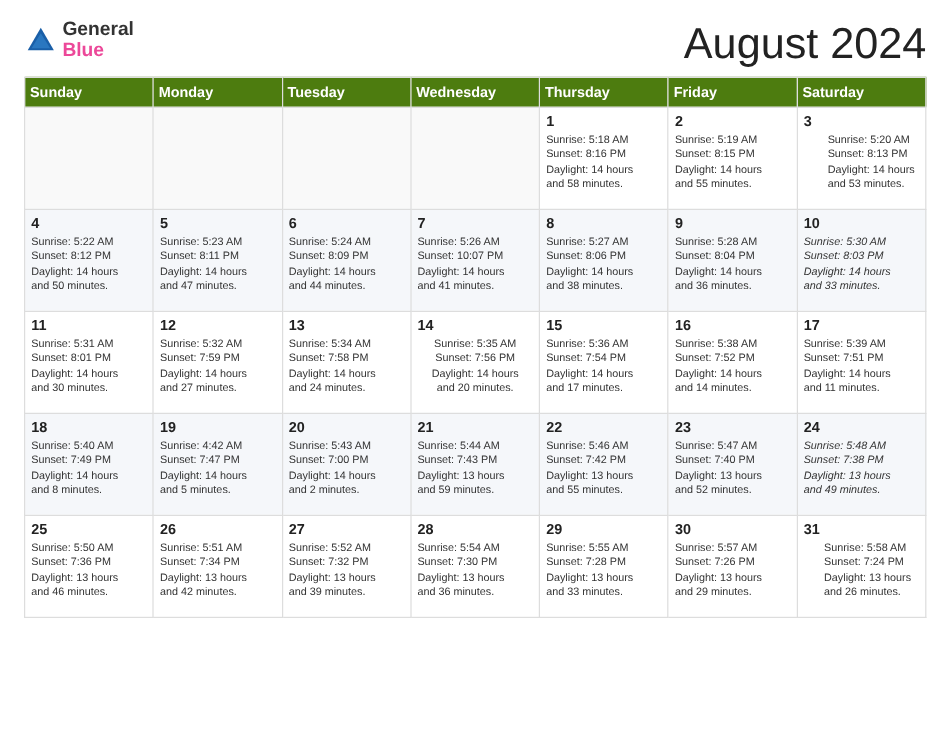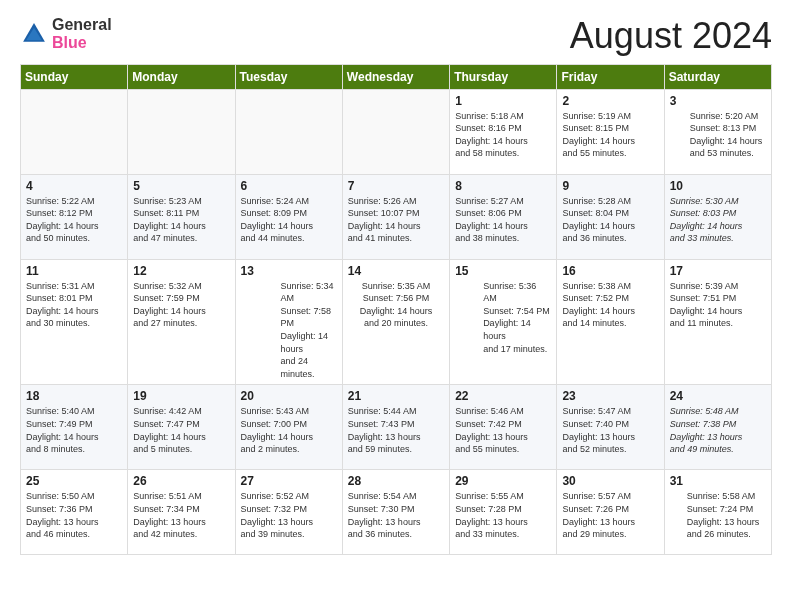--- a/index.html
+++ b/index.html
@@ -221,35 +221,35 @@
           </td>
           <td>
             <span class="day-number">12</span>
             <div class="cell-content" style="white-space: pre-line;">Sunrise: 5:32 AM
 Sunset: 7:59 PM
 Daylight: 14 hours
 and 27 minutes.</div>
           </td>
           <td>
             <span class="day-number">13</span>
-            <div class="cell-content" style="white-space: pre-line; margin-left: 40px;">Sunrise: 5:34 AM
+            <div class="cell-content" style="white-space: pre-line;">Sunrise: 5:34 AM
 Sunset: 7:58 PM
 Daylight: 14 hours
 and 24 minutes.</div>
           </td>
           <td>
             <span class="day-number">14</span>
             <div class="cell-content" style="white-space: pre-line; text-align: center;">Sunrise: 5:35 AM
 Sunset: 7:56 PM
 Daylight: 14 hours
 and 20 minutes.</div>
           </td>
           <td>
             <span class="day-number">15</span>
-            <div class="cell-content" style="white-space: pre-line; margin-left: 28px;">Sunrise: 5:36 AM
+            <div class="cell-content" style="white-space: pre-line;">Sunrise: 5:36 AM
 Sunset: 7:54 PM
 Daylight: 14 hours
 and 17 minutes.</div>
           </td>
           <td>
             <span class="day-number">16</span>
             <div class="cell-content" style="white-space: pre-line;">Sunrise: 5:38 AM
 Sunset: 7:52 PM
 Daylight: 14 hours
 and 14 minutes.</div>

